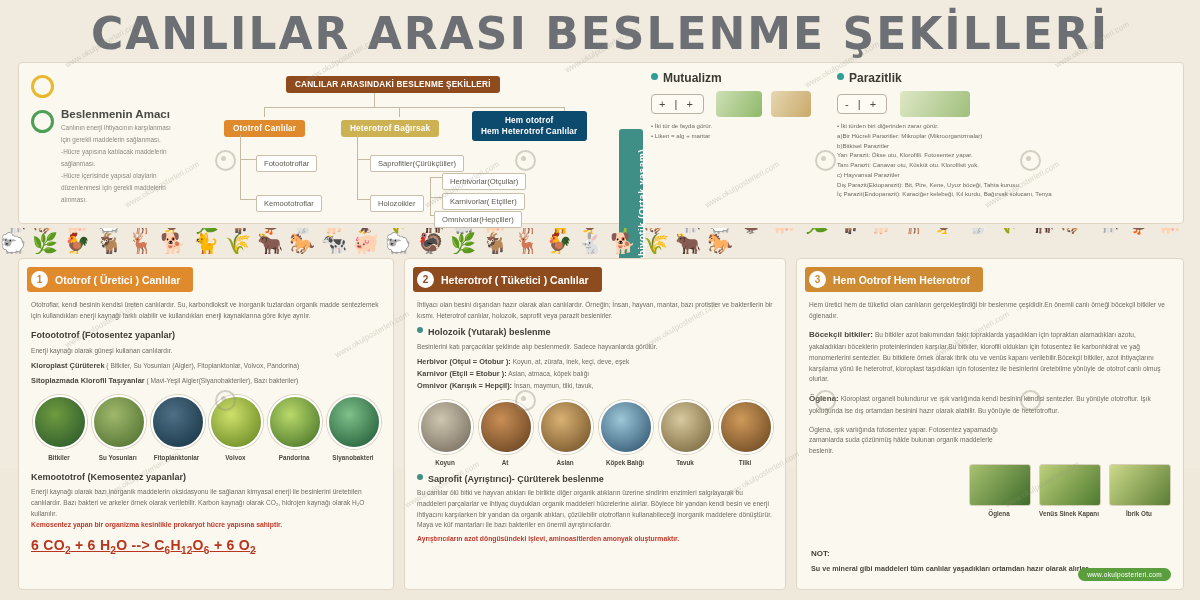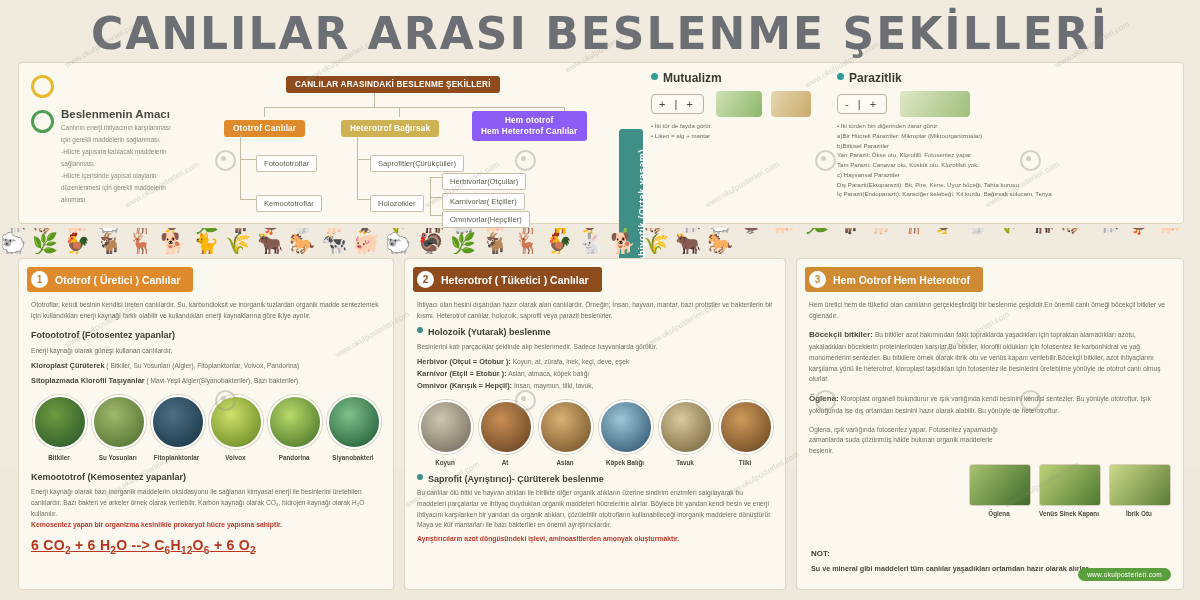--- a/index.html
+++ b/index.html
@@ -34,21 +34,21 @@
   .tp-sub div{margin-bottom:2px;}
 
   
   .tree{position:absolute;left:205px;top:10px;width:385px;height:145px;}
   .pill{
     display:inline-block;color:#fff;font-size:8.2px;font-weight:bold;
     padding:4px 9px;border-radius:3px;text-align:center;letter-spacing:.2px;
   }
   .pill.brown{background:#8d4b1e;}
   .pill.orange{background:#e08a2e;}
-  .pill.teal{background:#8b5cf6;}
+  .pill.teal{background:#0c4a6e;}
   .pill.sand{background:#cdb253;}
   .leaf{
     display:inline-block;border:1px solid #c9c0ac;background:#fff;
     font-size:7.6px;color:#5c5a51;padding:3px 7px;border-radius:2px;white-space:nowrap;
   }
   .line{position:absolute;background:#c3b9a4;}
 
   
   .symb-band{
     position:absolute;left:600px;top:66px;width:24px;height:152px;
@@ -198,21 +198,21 @@
       <div class="line" style="left:206px;top:104px;width:1px;height:38px;"></div>
       <div class="line" style="left:206px;top:104px;width:12px;height:1px;"></div>
       <div class="line" style="left:206px;top:124px;width:12px;height:1px;"></div>
       <div class="line" style="left:206px;top:142px;width:12px;height:1px;"></div>
       <div style="position:absolute;left:218px;top:97px;">
         <span class="leaf">Herbivorlar(Otçullar)</span>
       </div>
       <div style="position:absolute;left:218px;top:117px;">
         <span class="leaf">Karnivorlar( Etçiller)</span>
       </div>
-      <div style="position:absolute;left:218px;top:135px;text-decoration:underline;">
+      <div style="position:absolute;left:210px;top:135px;text-decoration:underline;">
         <span class="leaf">Omnivorlar(Hepçiller)</span>
       </div>
     </div>
 
     <div class="symb-band">
       <span>Simbiyotik (Ortak yaşam)</span>
     </div>
 
     <div class="sym-col" style="left:632px;width:190px;">
       <div class="sym-title">

